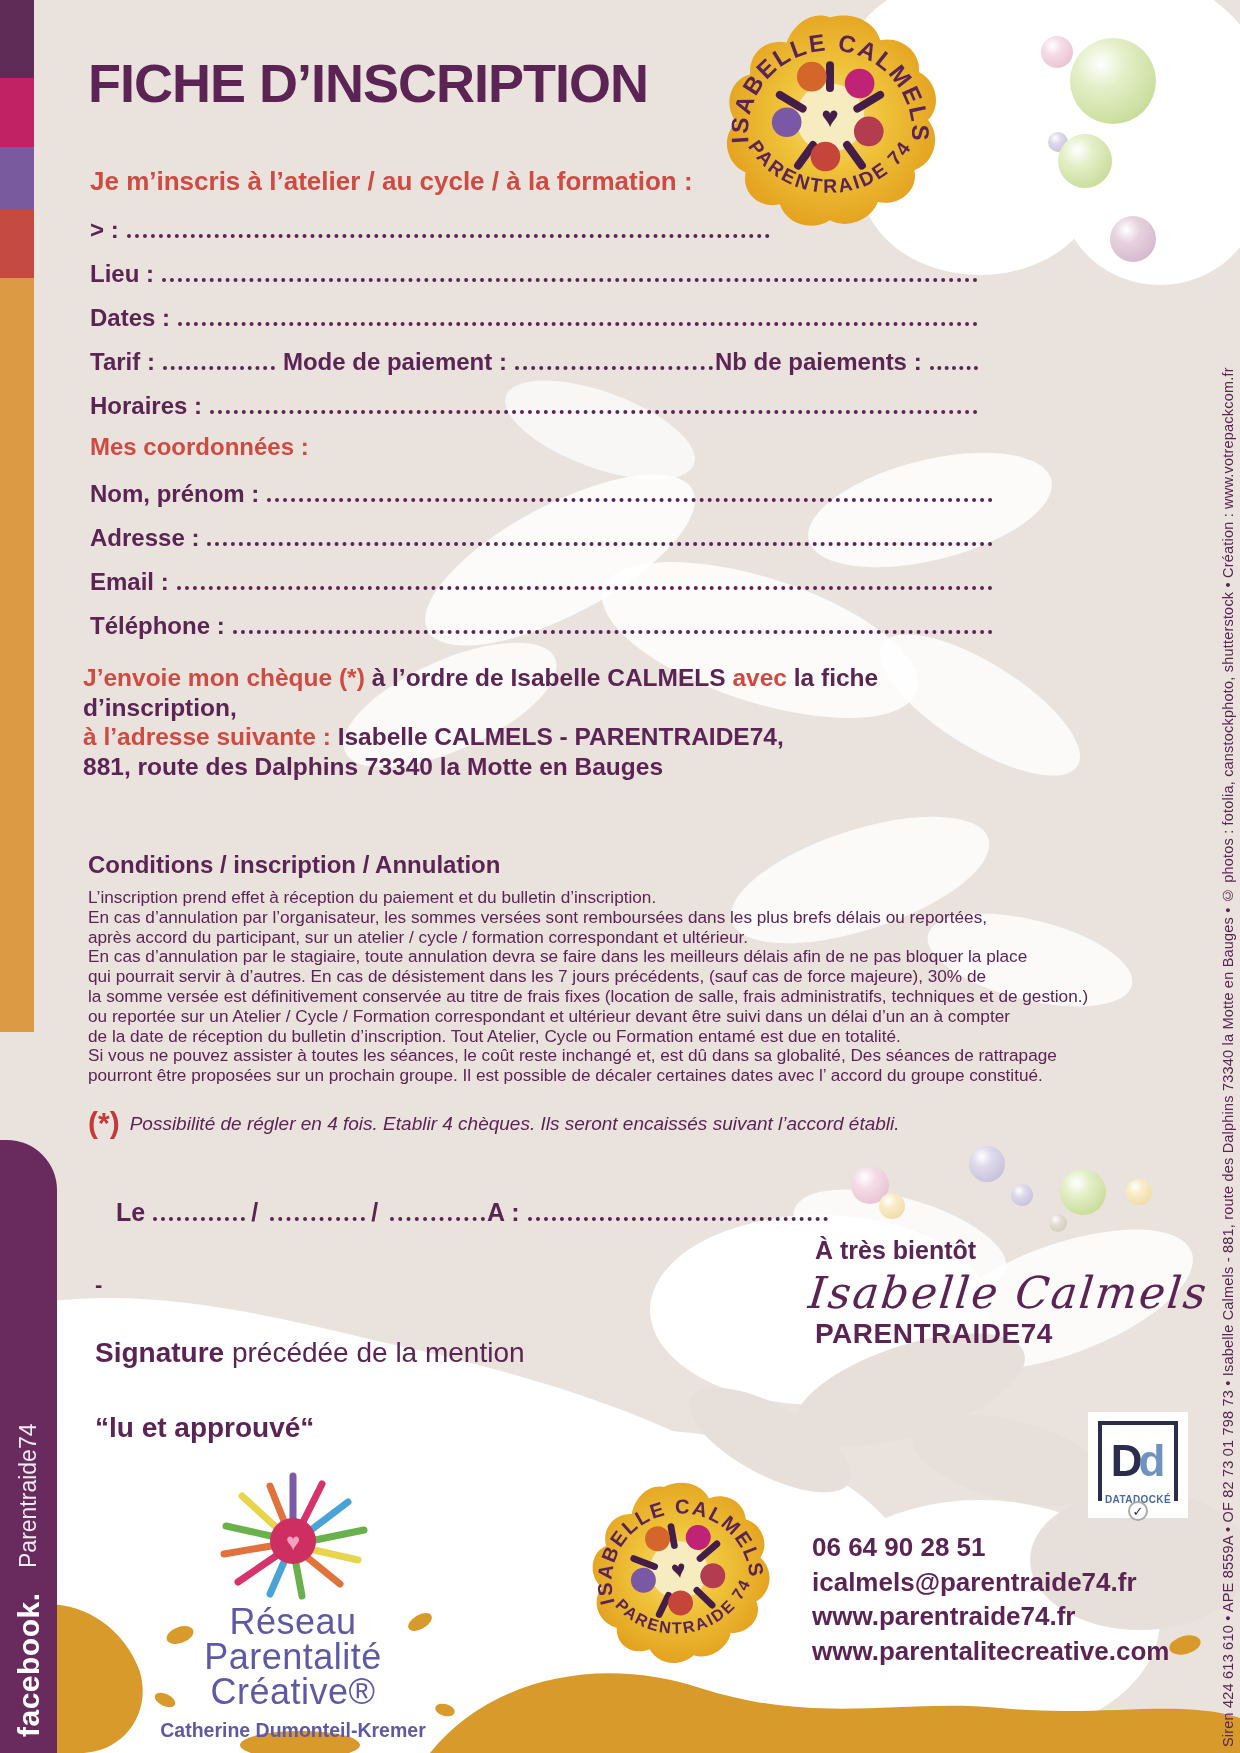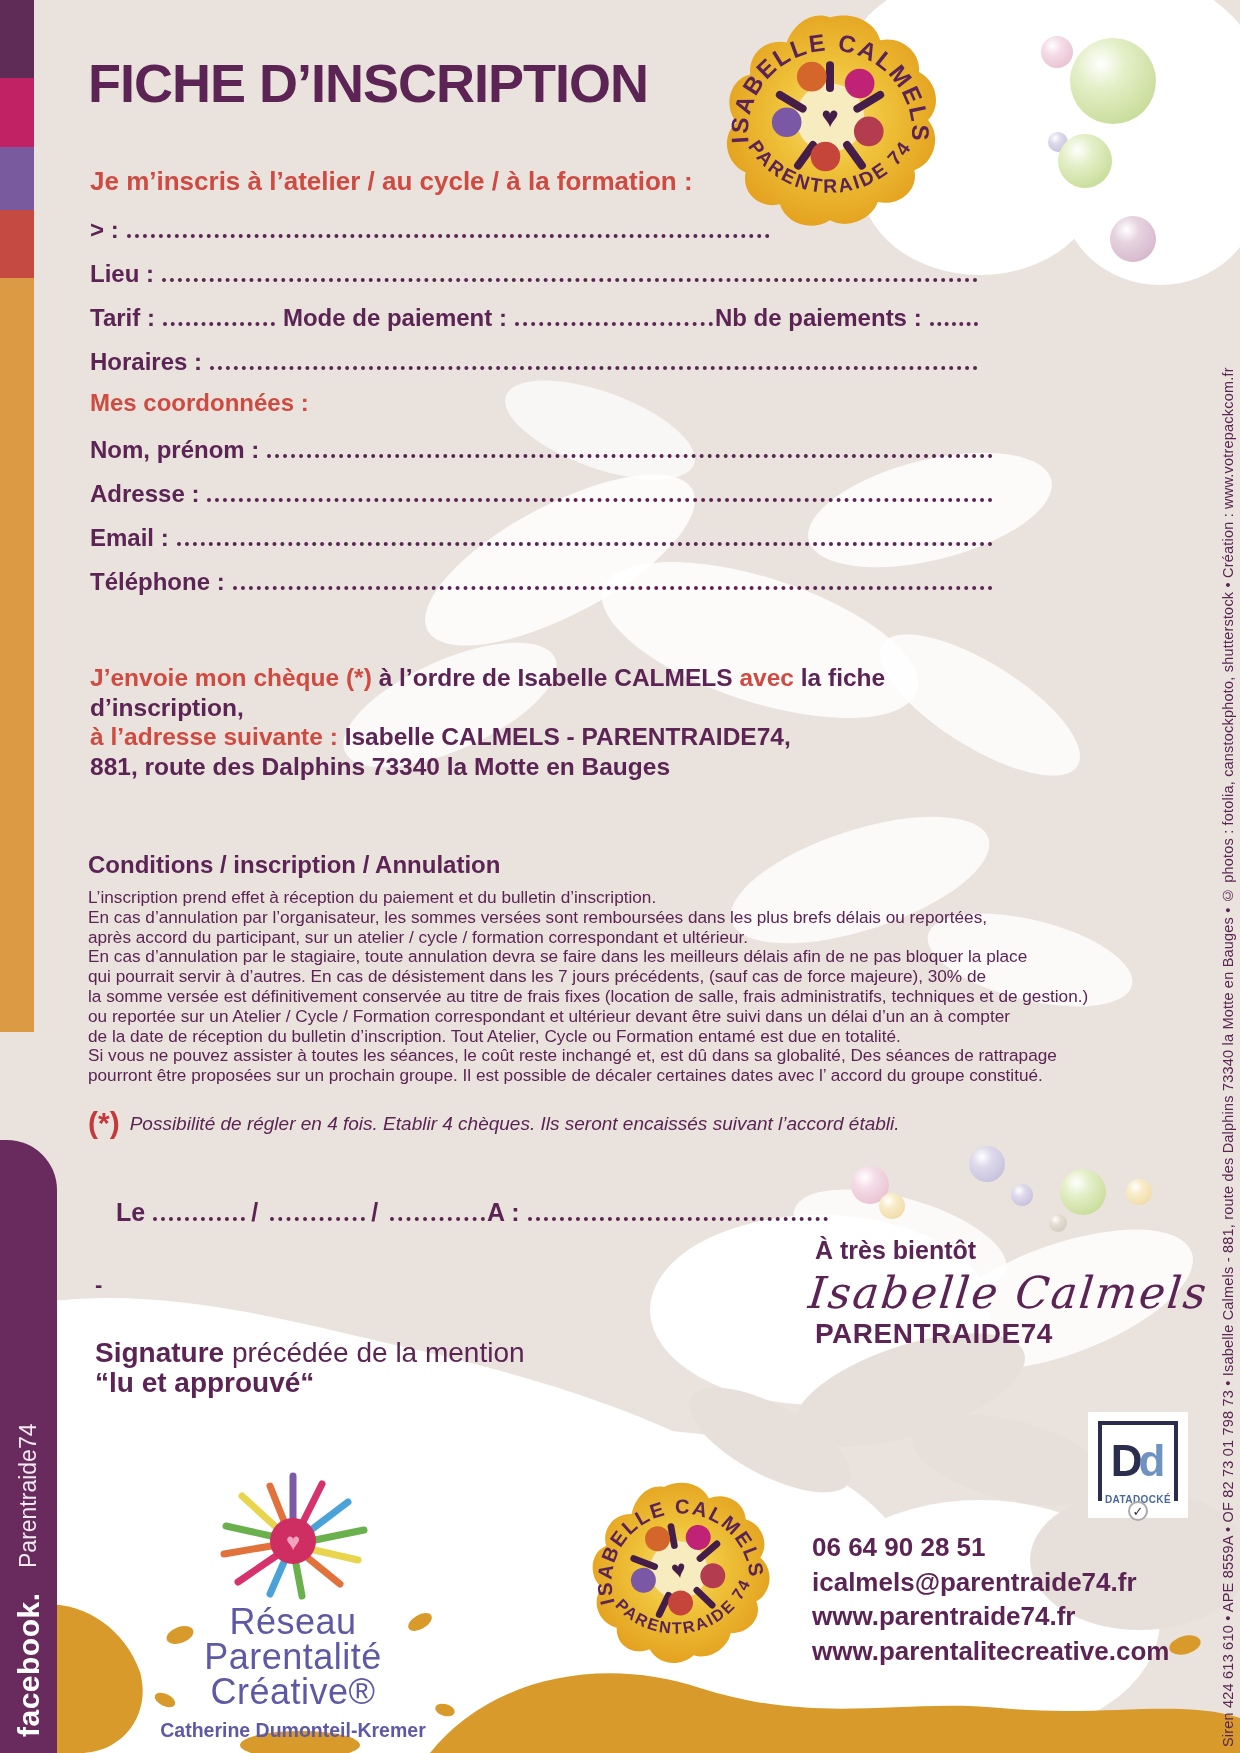--- a/index.html
+++ b/index.html
@@ -41,21 +41,21 @@
   
   .form-block{position:absolute;left:90px;top:213px;width:890px;z-index:3;}
   .frow{display:flex;align-items:flex-end;margin-bottom:13px;height:31px;}
   .lbl{font-weight:bold;font-size:24px;color:var(--purple);white-space:nowrap;}
   .dots{border-bottom:4px dotted var(--purple);flex:1;margin:0 2px 6px 8px;}
   .dots.fixed{flex:none;}
   .red-heading{font-size:24px;font-weight:bold;color:var(--red);margin:2px 0 13px;height:31px;}
   .w-arrow{width:682px;}
 
   
-  .cheque{position:absolute;left:90px;top:663px;width:910px;z-index:3;
+  .cheque{position:absolute;left:83px;top:663px;width:910px;z-index:3;
     font-size:24.5px;font-weight:bold;line-height:29.5px;color:var(--purple);}
   .cheque .r{color:var(--red);}
 
   
   .conditions{position:absolute;left:88px;top:851px;width:1005px;z-index:3;color:var(--purple);}
   .cond-heading{font-size:24px;font-weight:bold;margin-bottom:9px;}
   .cond-body{font-size:17.2px;line-height:19.8px;white-space:pre-line;}
 
   
   .footnote{position:absolute;left:88px;top:1110px;z-index:3;display:flex;align-items:flex-start;}
@@ -66,21 +66,21 @@
   .dateline{position:absolute;left:116px;top:1198px;width:700px;z-index:3;display:flex;align-items:flex-end;}
   .dateline .lbl{font-size:25px;}
   .slash{font-weight:bold;font-size:25px;color:var(--purple);margin:0 4px;}
   .gap{width:46px;}
 
   .dash{position:absolute;left:95px;top:1272px;z-index:3;font-weight:bold;font-size:22px;color:var(--purple);}
 
   
   .sigblock{position:absolute;left:95px;top:1338px;z-index:3;font-size:28px;color:var(--purple);line-height:30px;}
   .sigblock b{font-weight:800;}
-  .sig-mention{font-weight:800;}
+  .sig-mention{font-weight:800;margin-top:45px;}
 
   
   .closing{position:absolute;left:815px;top:1236px;z-index:3;color:var(--purple);}
   .greeting{font-size:25px;font-weight:800;}
   .script-sign{font-family:"DejaVu Serif",serif;font-style:italic;font-size:44px;
     letter-spacing:2px;transform:skewX(-6deg);display:inline-block;margin:2px 0 0 -6px;color:#5b2454;}
   .closing-org{font-size:28px;font-weight:800;letter-spacing:.5px;}
 
   
   .contact{position:absolute;left:812px;top:1530px;z-index:5;color:var(--purple);
@@ -171,20 +171,24 @@
   <h1 class="title">FICHE D’INSCRIPTION</h1>
   <div class="intro">Je m’inscris à l’atelier / au cycle / à la formation :</div>
 
   <div class="form-block">
     <div class="frow w-arrow">
       <span class="lbl">&gt; :</span>
       <span class="dots"></span>
     </div>
     <div class="frow">
       <span class="lbl">Lieu :</span>
+      <span class="dots"></span>
+    </div>
+    <div class="frow">
+      <span class="lbl">Dates :</span>
       <span class="dots"></span>
     </div>
     <div class="frow">
       <span class="lbl">Tarif :</span>
       <span class="dots fixed" style="width:112px"></span>
       <span class="lbl" style="margin-left:6px">Mode de paiement :</span>
       <span class="dots fixed" style="width:198px"></span>
       <span class="lbl">Nb de paiements :</span>
       <span class="dots"></span>
     </div>

